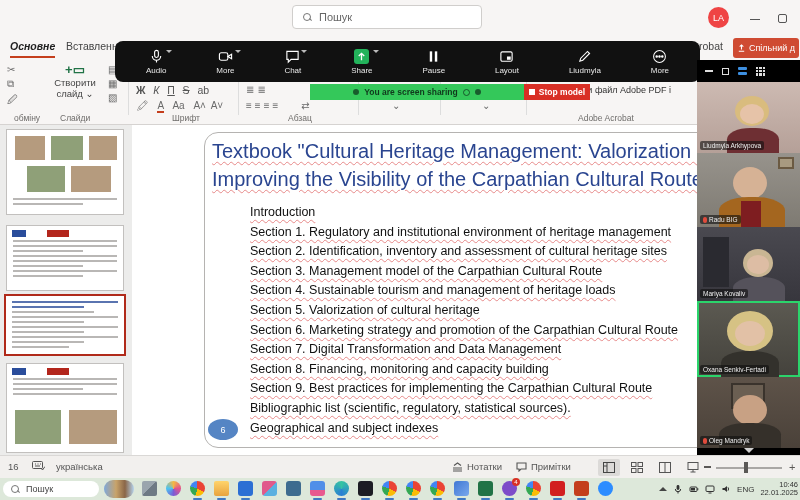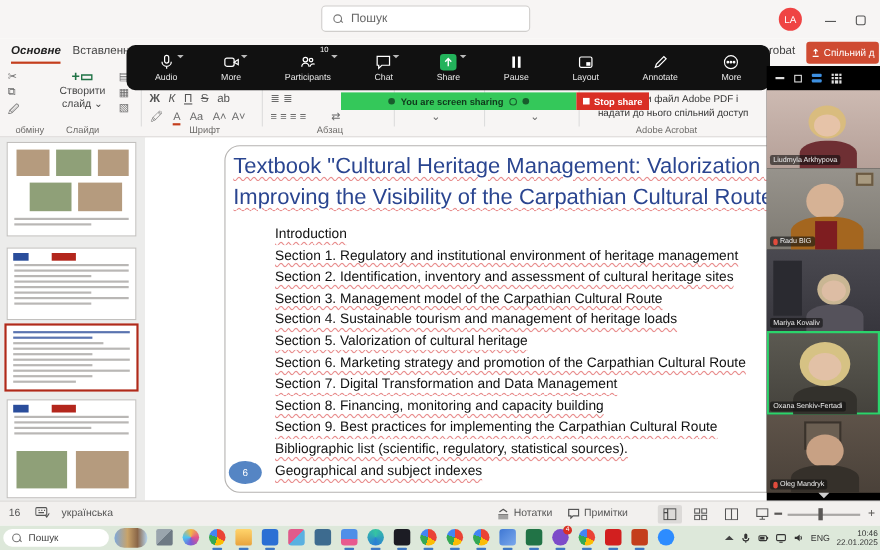--- a/index.html
+++ b/index.html
@@ -192,21 +192,20 @@
 
   <div class="grp-label" style="left:364px; top:24px; font-size:9.5px; color:#444;">Малювання</div>
   <div class="rb-glyph" style="left:392px; top:40px;">⌄</div>
   <div class="vsep" style="left:440px;"></div>
   <div class="grp-label" style="left:448px; top:24px; font-size:9.5px; color:#444;">Редагування</div>
   <div class="rb-glyph" style="left:482px; top:40px;">⌄</div>
   <div class="vsep" style="left:526px;"></div>
 
   <div class="acrobat-act">
     <div>Створити файл Adobe PDF і</div>
-    <div>надати до нього спільний доступ</div>
   </div>
 
   <div class="grp-label" style="left:14px; top:53px;">обміну</div>
   <div class="grp-label" style="left:60px; top:53px;">Слайди</div>
   <div class="grp-label" style="left:172px; top:53px;">Шрифт</div>
   <div class="grp-label" style="left:288px; top:53px;">Абзац</div>
   <div class="grp-label" style="left:578px; top:53px;">Adobe Acrobat</div>
   <div class="grp-label" style="left:700px; top:24px; font-size:9.5px; color:#444;">Надб</div>
 </div>
 
@@ -227,33 +226,20 @@
           <rect x="1.5" y="4" width="9" height="8" rx="2"></rect>
           <path d="M10.5 8l4-2.5v5z"></path>
         </svg>
       </span>
     <span class="zt-chev"></span>
     <span class="zt-label">More</span>
   </div>
   <div class="zt-item">
     <span class="zt-ic">
         <svg viewBox="0 0 16 16" fill="none" stroke="#fff" stroke-width="1.2">
-          <circle cx="6" cy="5.5" r="2.2"></circle>
-          <path d="M2.5 12.5a3.5 3.5 0 0 1 7 0"></path>
-          <circle cx="11.5" cy="6" r="1.7"></circle>
-          <path d="M10.5 12.5a3 3 0 0 1 4.5-2.4"></path>
-        </svg>
-      </span>
-    <span class="zt-badge">10</span>
-    <span class="zt-chev"></span>
-    <span class="zt-label">Participants</span>
-  </div>
-  <div class="zt-item">
-    <span class="zt-ic">
-        <svg viewBox="0 0 16 16" fill="none" stroke="#fff" stroke-width="1.2">
           <path d="M2 2.5h12v8.5H6.5L3.5 14v-3H2z"></path>
         </svg>
       </span>
     <span class="zt-chev"></span>
     <span class="zt-label">Chat</span>
   </div>
   <div class="zt-item">
     <span class="share-ic">
         <svg width="11" height="11" viewBox="0 0 12 12" fill="none" stroke="#fff" stroke-width="1.4">
           <path d="M6 10V3M3 5.5 6 2.5l3 3"></path>
@@ -279,21 +265,21 @@
         </svg>
       </span>
     <span class="zt-label">Layout</span>
   </div>
   <div class="zt-item">
     <span class="zt-ic">
         <svg viewBox="0 0 16 16" fill="none" stroke="#fff" stroke-width="1.2">
           <path d="M3 13l1-3.2 7.2-7.2 2.2 2.2-7.2 7.2z"></path>
         </svg>
       </span>
-    <span class="zt-label">Annotate</span>
+    <span class="zt-label">Liudmyla</span>
   </div>
   <div class="zt-item">
     <span class="zt-ic">
         <svg viewBox="0 0 16 16" fill="none" stroke="#fff" stroke-width="1.1">
           <circle cx="8" cy="8" r="6.3"></circle>
           <circle cx="5" cy="8" r=".8" fill="#fff"></circle>
           <circle cx="8" cy="8" r=".8" fill="#fff"></circle>
           <circle cx="11" cy="8" r=".8" fill="#fff"></circle>
         </svg>
       </span>
@@ -302,21 +288,21 @@
 </div>
 
 <div class="green-banner">
   <span class="gb-dot"></span>
   <span>You are screen sharing</span>
   <span class="gb-ring"></span>
   <span class="gb-dot"></span>
 </div>
 <div class="stop-share">
   <span class="stop-sq"></span>
-  <span>Stop share</span>
+  <span>Stop model</span>
 </div>
 
 <div class="thumbs">
   <div class="thumb" style="top:4px; height:86px;">
     <div class="tphoto" style="left:8px; top:6px; width:30px; height:24px;"></div>
     <div class="tphoto g" style="left:44px; top:6px; width:32px; height:24px;"></div>
     <div class="tphoto" style="left:82px; top:6px; width:28px; height:24px;"></div>
     <div class="tphoto g" style="left:20px; top:36px; width:38px; height:26px;"></div>
     <div class="tphoto" style="left:64px; top:36px; width:40px; height:26px;"></div>
     <div class="tline" style="margin-top:68px;"></div>

